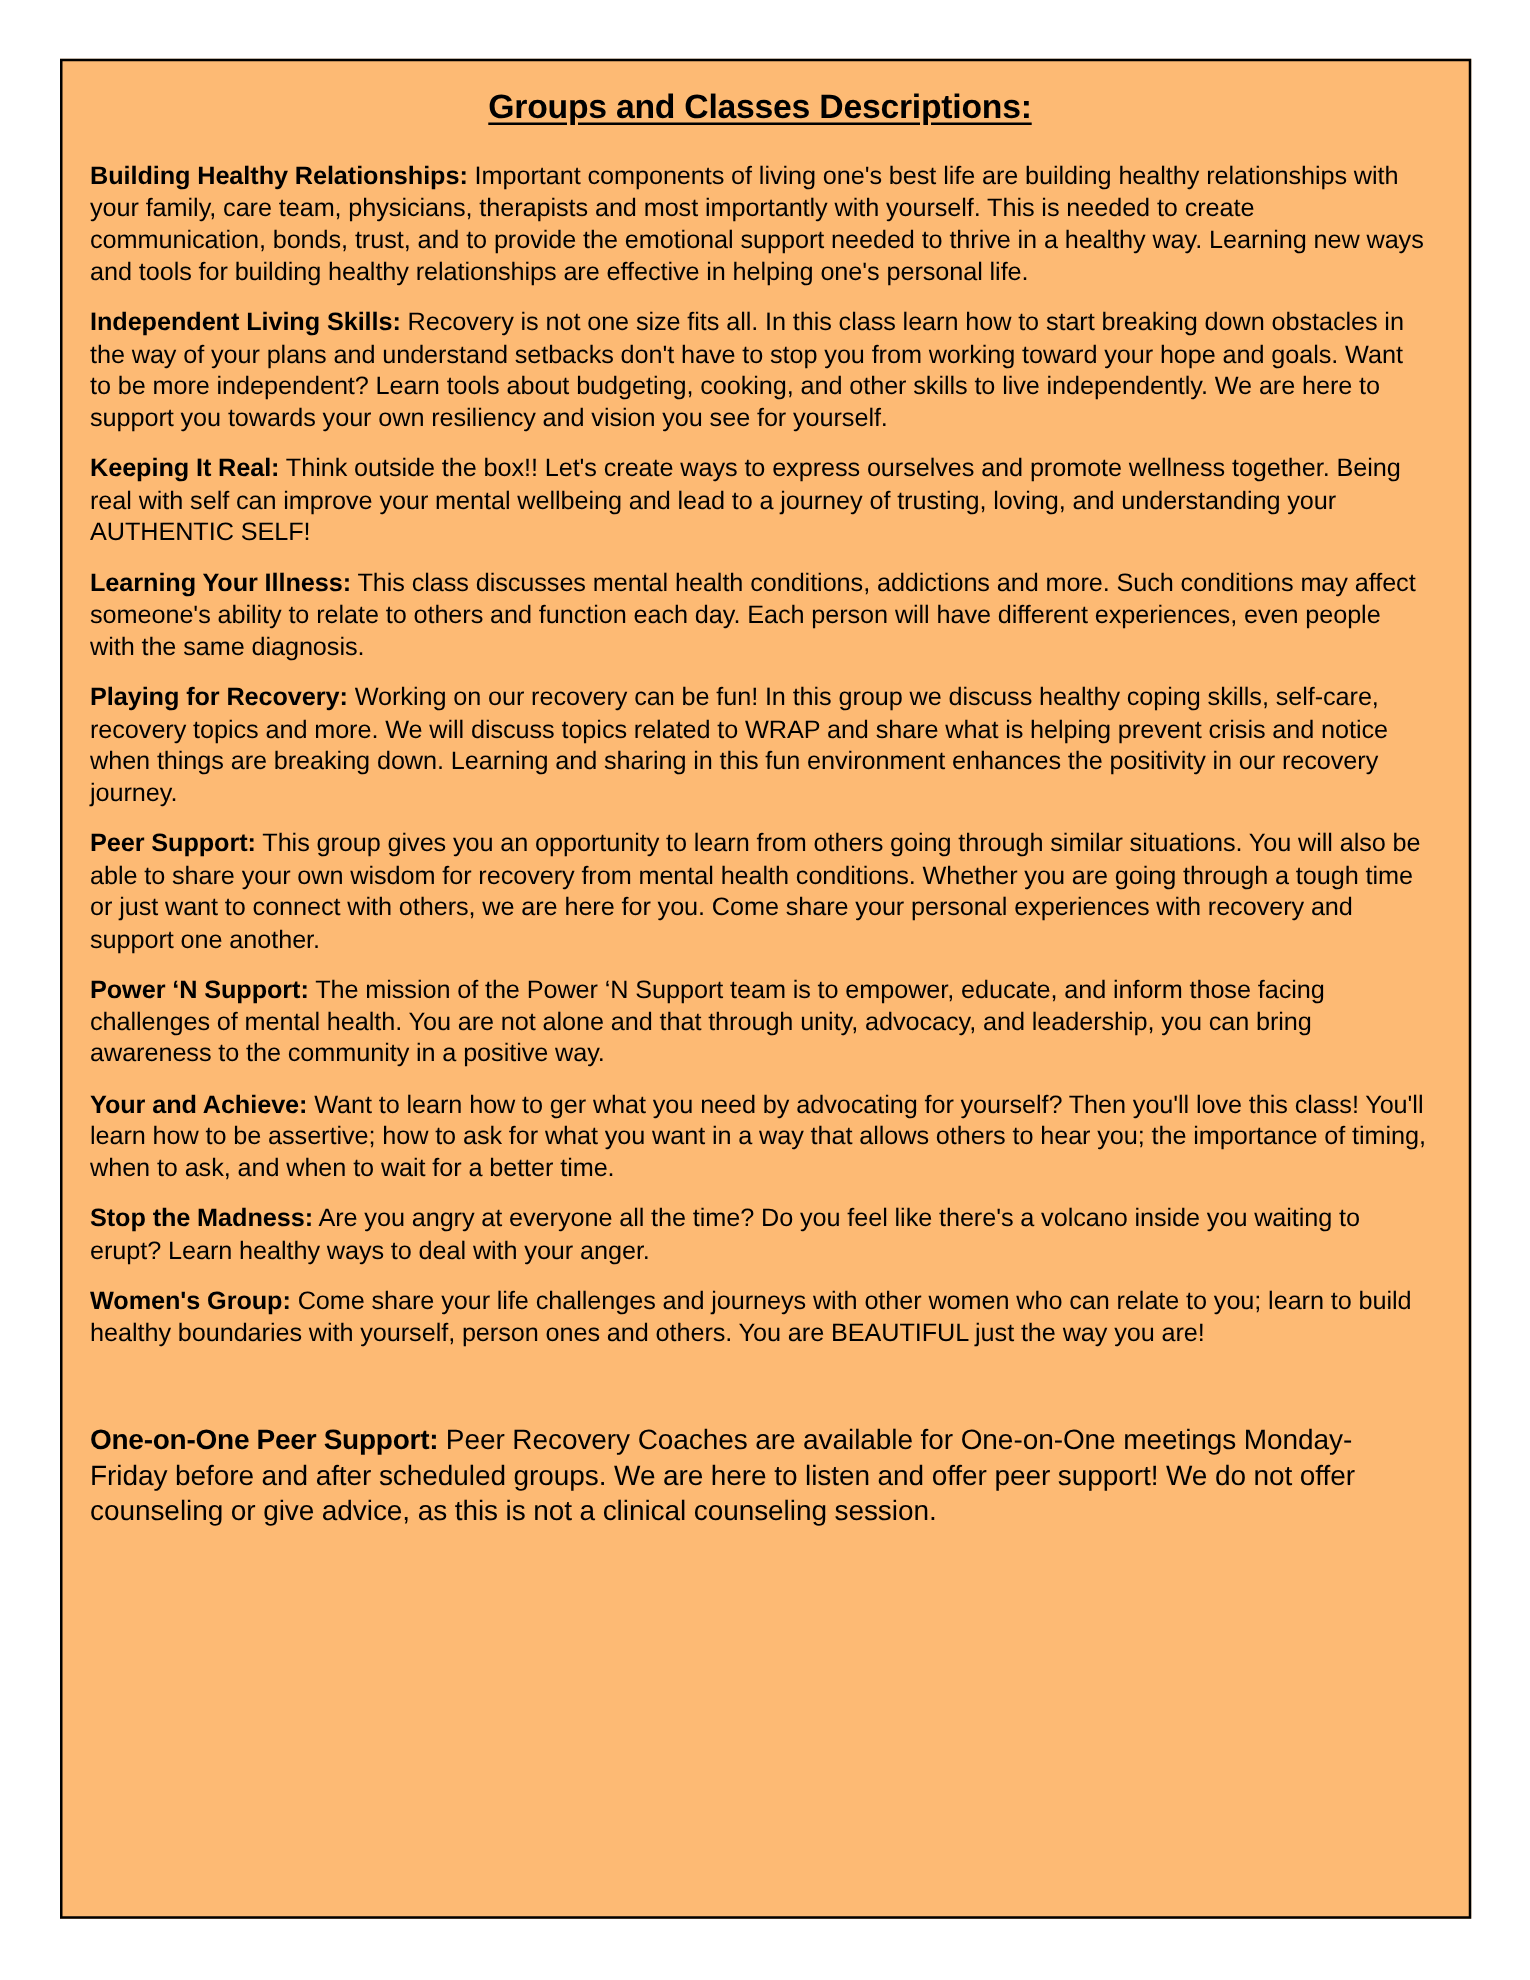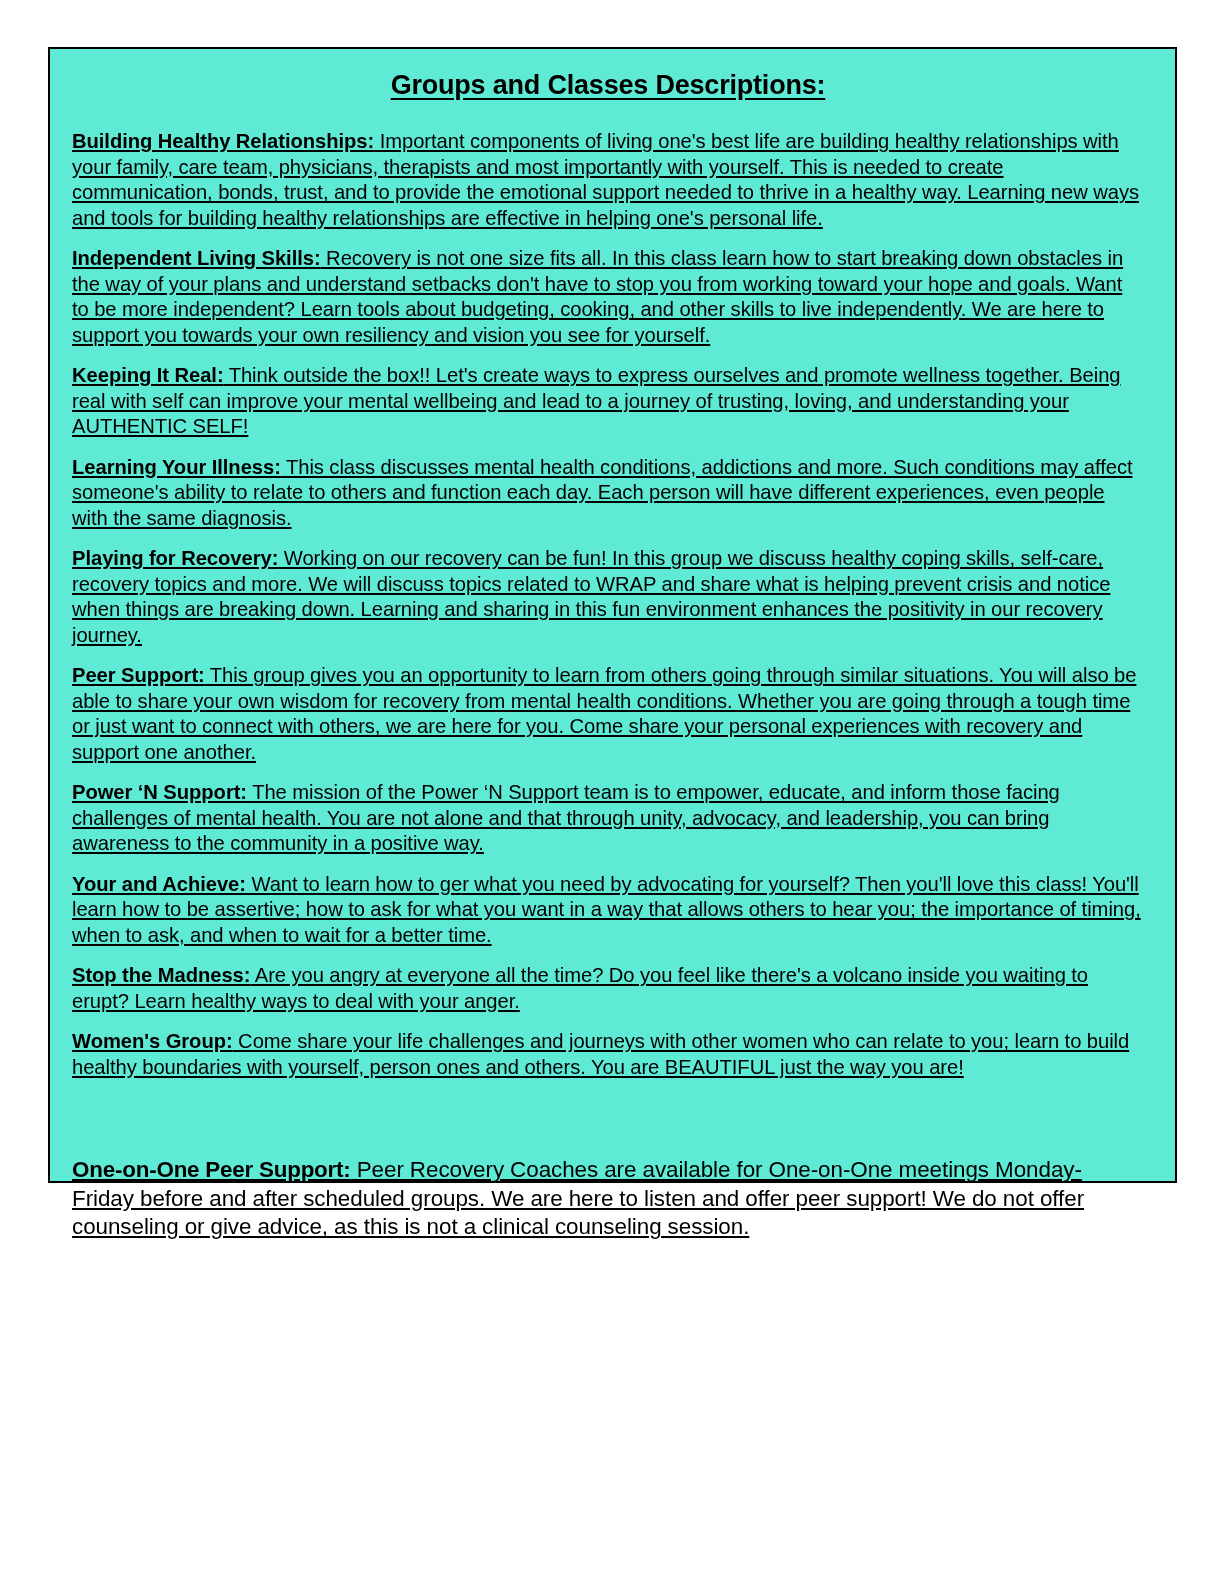--- a/index.html
+++ b/index.html
@@ -12,24 +12,24 @@
     height: 1584px;
     font-family: "Liberation Sans", sans-serif;
     color: #000000;
     overflow: hidden;
   }
   .page {
     position: absolute;
     left: 48px;
     top: 47px;
     width: 1129px;
-    height: 1136px;
+    height: 1488px;
     border: 2px solid #000000;
     box-sizing: border-box;
-    background: #5eead4;
+    background: #fdba74;
   }
   .content {
     position: absolute;
     left: 22px;
     top: 20px;
     width: 1072px;
   }
   .doc-title {
     text-align: center;
     font-size: 27px;
@@ -41,29 +41,28 @@
     padding: 0;
     line-height: 1.2;
   }
   .entry {
     font-size: 20.2px;
     line-height: 25.5px;
     margin: 0 0 15px 0;
     text-align: left;
     letter-spacing: -0.05px;
     word-spacing: -0.1px;
-    text-decoration: underline;
   }
   .entry .term {
     font-weight: bold;
   }
   .entry.final {
     font-size: 22.4px;
     line-height: 28.5px;
-    margin-top: 76px;
+    margin-top: 58px;
   }
   .entry.final .term {
     font-weight: bold;
     letter-spacing: -0.2px;
   }
 </style>
 </head>
 <body>
 
 <div class="page">

